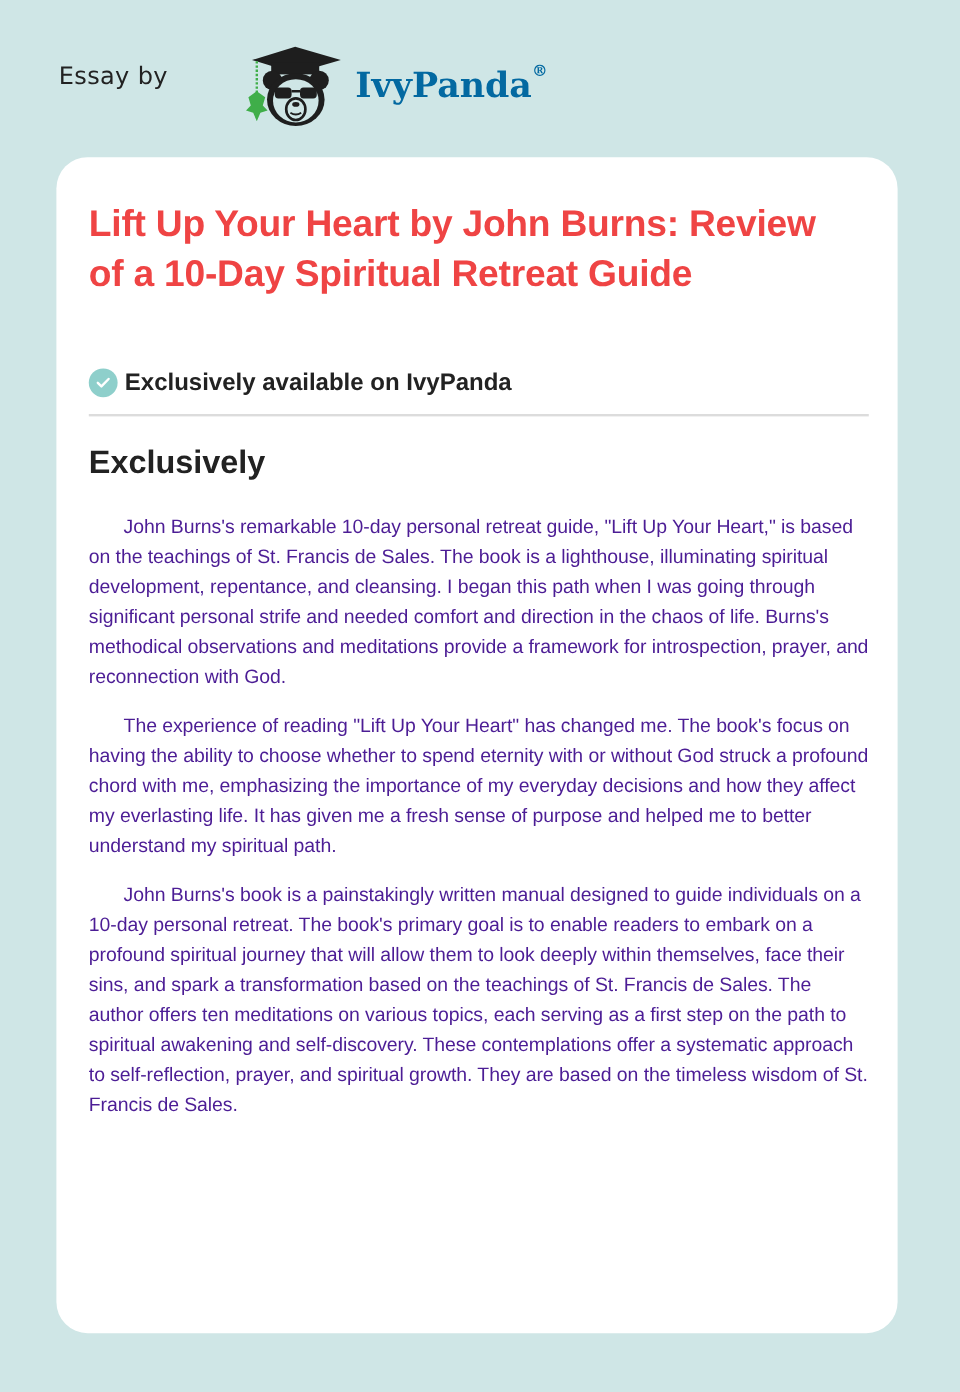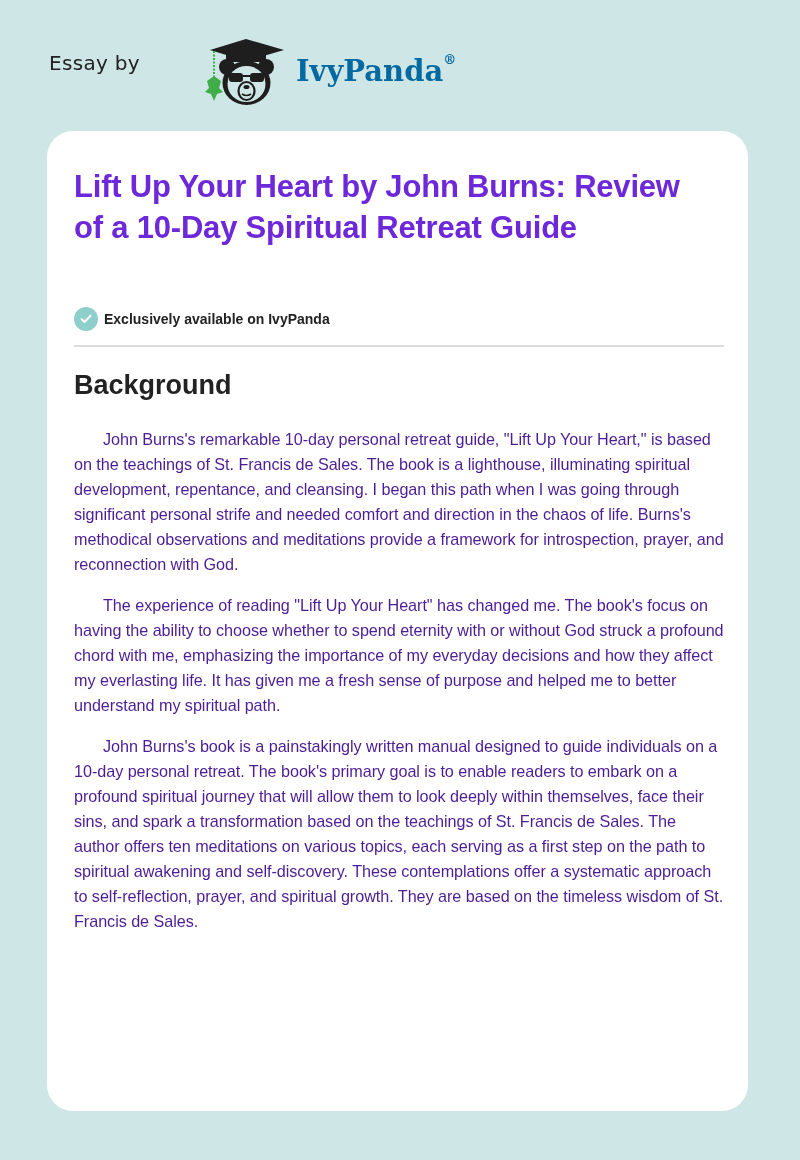--- a/index.html
+++ b/index.html
@@ -27,32 +27,32 @@
     font-family: "DejaVu Serif", serif; font-weight: bold;
     font-size: 29px; color: #0369a1;
   }
   .brand sup { font-size: 13px; vertical-align: top; position: relative; top: -2px; }
   .card {
     position: absolute; left: 47px; top: 131px; width: 701px; height: 980px;
     background: #fff; border-radius: 26px; overflow: hidden;
   }
   .title {
     position: absolute; left: 27px; top: 35px; width: 640px;
-    font-size: 31px; font-weight: bold; line-height: 41px; color: #6d28d9;
+    font-size: 31px; font-weight: bold; line-height: 41px; color: #ef4444;
     letter-spacing: -0.2px;
   }
   .exclusive {
     position: absolute; left: 27px; top: 176px; height: 24px;
     display: flex; align-items: center;
   }
   .check {
     width: 24px; height: 24px; border-radius: 50%; background: #8ecfcb;
     display: flex; align-items: center; justify-content: center; margin-right: 6px;
   }
-  .exclusive-label { font-size: 14px; font-weight: bold; color: #222; }
+  .exclusive-label { font-size: 20px; font-weight: bold; color: #222; }
   .divider {
     position: absolute; left: 27px; top: 214px; width: 650px; height: 2px; background: #dcdcdc;
   }
   .content { position: absolute; left: 27px; top: 236px; width: 652px; }
   h2 {
     font-size: 27px; font-weight: bold; color: #222; line-height: 36px;
     margin-bottom: 24px;
   }
   p {
     font-size: 16.2px; line-height: 25px; color: #4c1d95;
@@ -103,21 +103,21 @@
           <path d="M1.5,5 L4.5,8 L10.5,1.8" fill="none" stroke="#fff" stroke-width="2" stroke-linecap="round" stroke-linejoin="round"></path>
         </svg>
     </span>
     <span class="exclusive-label">Exclusively available on IvyPanda</span>
   </div>
 
   <div class="divider"></div>
 
   <div class="content">
     <section>
-      <h2>Background</h2>
+      <h2>Exclusively</h2>
       <p>John Burns's remarkable 10-day personal retreat guide, "Lift Up Your Heart," is based on the teachings of St. Francis de Sales. The book is a lighthouse, illuminating spiritual development, repentance, and cleansing. I began this path when I was going through significant personal strife and needed comfort and direction in the chaos of life. Burns's methodical observations and meditations provide a framework for introspection, prayer, and reconnection with God.</p>
       <p>The experience of reading "Lift Up Your Heart" has changed me. The book's focus on having the ability to choose whether to spend eternity with or without God struck a profound chord with me, emphasizing the importance of my everyday decisions and how they affect my everlasting life. It has given me a fresh sense of purpose and helped me to better understand my spiritual path.</p>
     </section>
     <section class="sec2">
       <p>John Burns's book is a painstakingly written manual designed to guide individuals on a 10-day personal retreat. The book's primary goal is to enable readers to embark on a profound spiritual journey that will allow them to look deeply within themselves, face their sins, and spark a transformation based on the teachings of St. Francis de Sales. The author offers ten meditations on various topics, each serving as a first step on the path to spiritual awakening and self-discovery. These contemplations offer a systematic approach to self-reflection, prayer, and spiritual growth. They are based on the timeless wisdom of St. Francis de Sales.</p>
     </section>
   </div>
 </div>
 
 </body></html>

